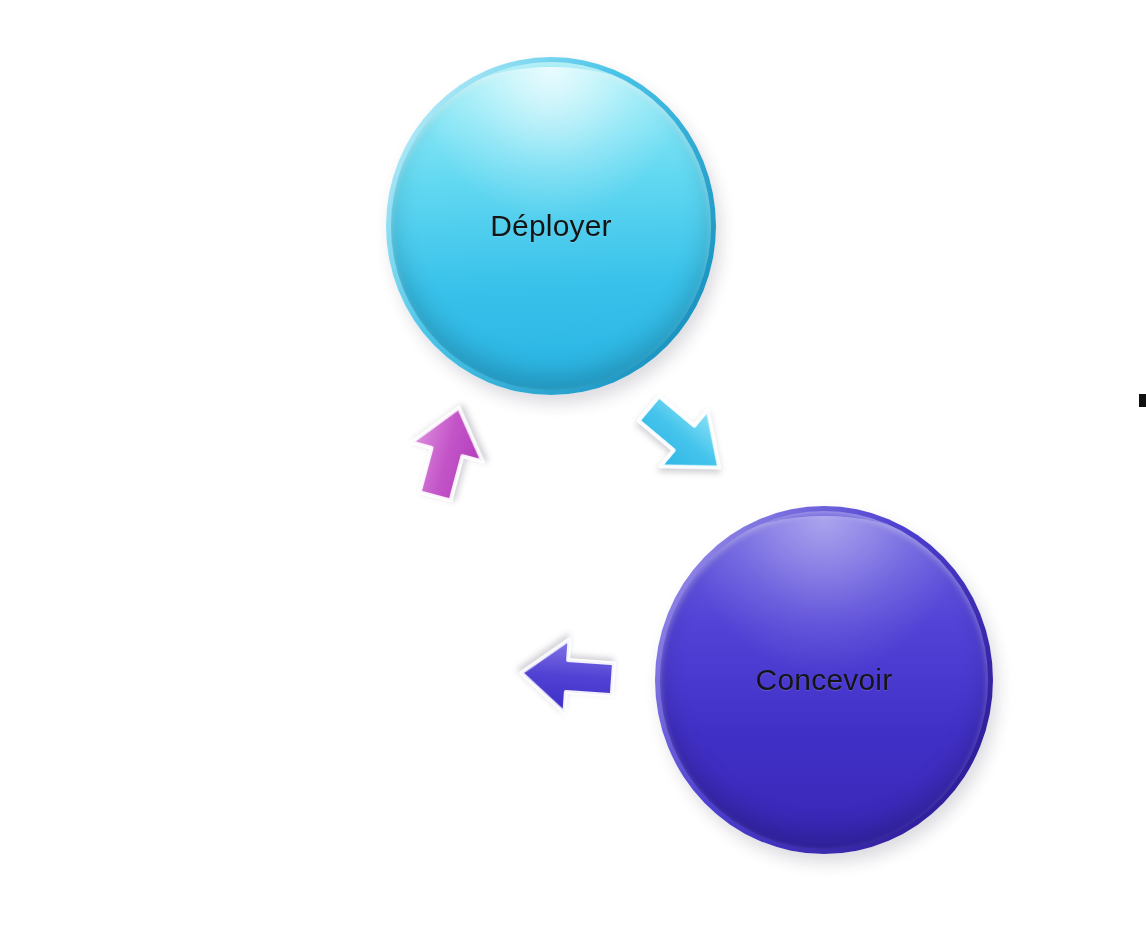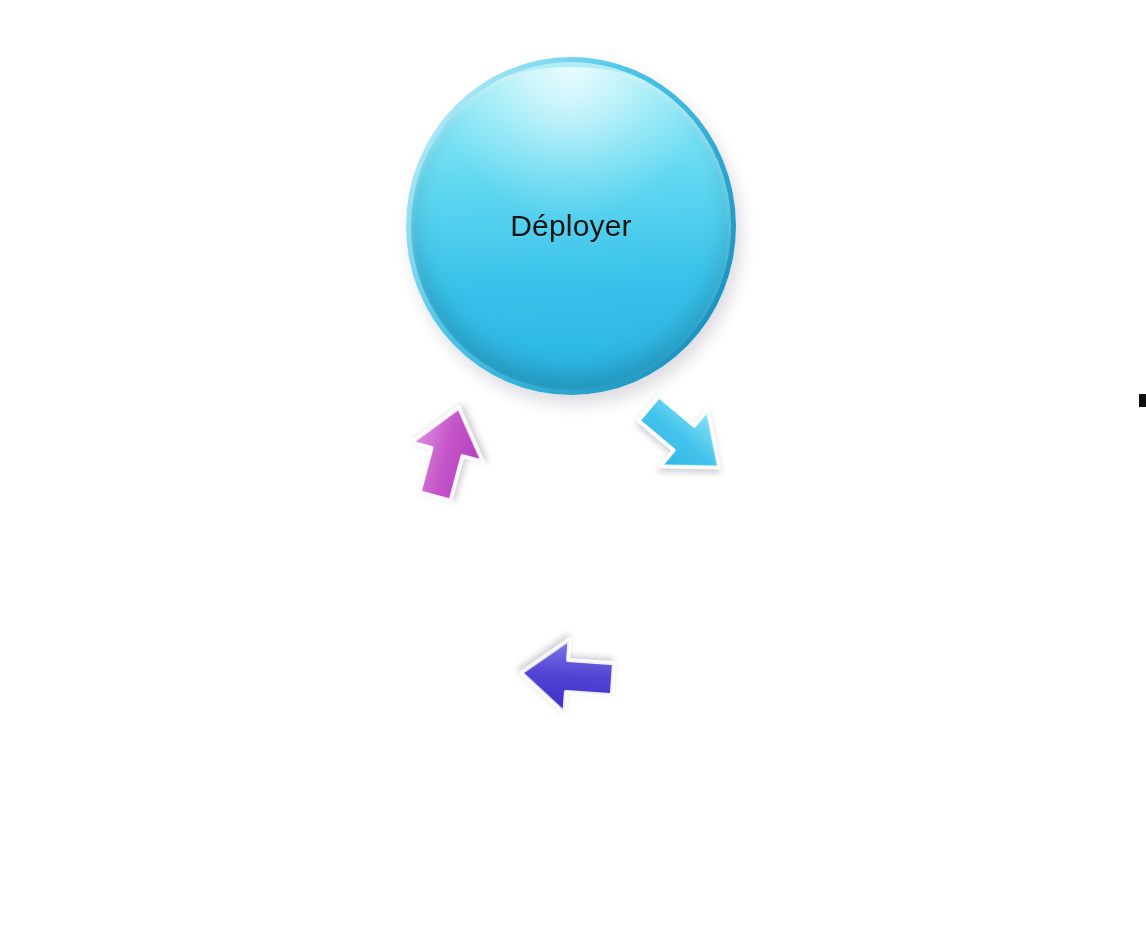--- a/index.html
+++ b/index.html
@@ -51,21 +51,21 @@
     z-index: 2;
     font-size: 30px;
     font-weight: 500;
     color: #141414;
     letter-spacing: 0.2px;
     text-shadow: 0 1px 1px rgba(255,255,255,0.15);
   }
 
   
   .node-deployer {
-    left: 406px;
+    left: 386px;
     top: 57px;
     width: 330px;
     height: 338px;
     background: linear-gradient(125deg, #d8f8fd 0%, #49c4e8 42%, #0d85b5 100%);
   }
   .face-deployer {
     background: linear-gradient(178deg, #a5f2fa 0%, #62d8f1 36%, #38c1ea 68%, #28b2e2 100%);
     --gloss-strong: rgba(255,255,255,0.78);
     --gloss-weak: rgba(255,255,255,0.22);
   }
@@ -140,20 +140,25 @@
 <body>
 
 <div class="canvas">
 
   <div class="node node-deployer">
     <div class="face face-deployer">
       <span class="label">Déployer</span>
     </div>
   </div>
 
+  <div class="node node-concevoir">
+    <div class="face face-concevoir">
+      <span class="label">Concevoir</span>
+    </div>
+  </div>
 
 
   <div class="arrow arrow-cyan">
     <svg viewBox="0 0 100 90" aria-hidden="true">
       <defs>
         <linearGradient id="gradCyan" x1="0" y1="0" x2="0" y2="1">
           <stop offset="0" stop-color="#8ee4f6"></stop>
           <stop offset="0.5" stop-color="#45c4ec"></stop>
           <stop offset="1" stop-color="#2eb6e6"></stop>
         </linearGradient>

